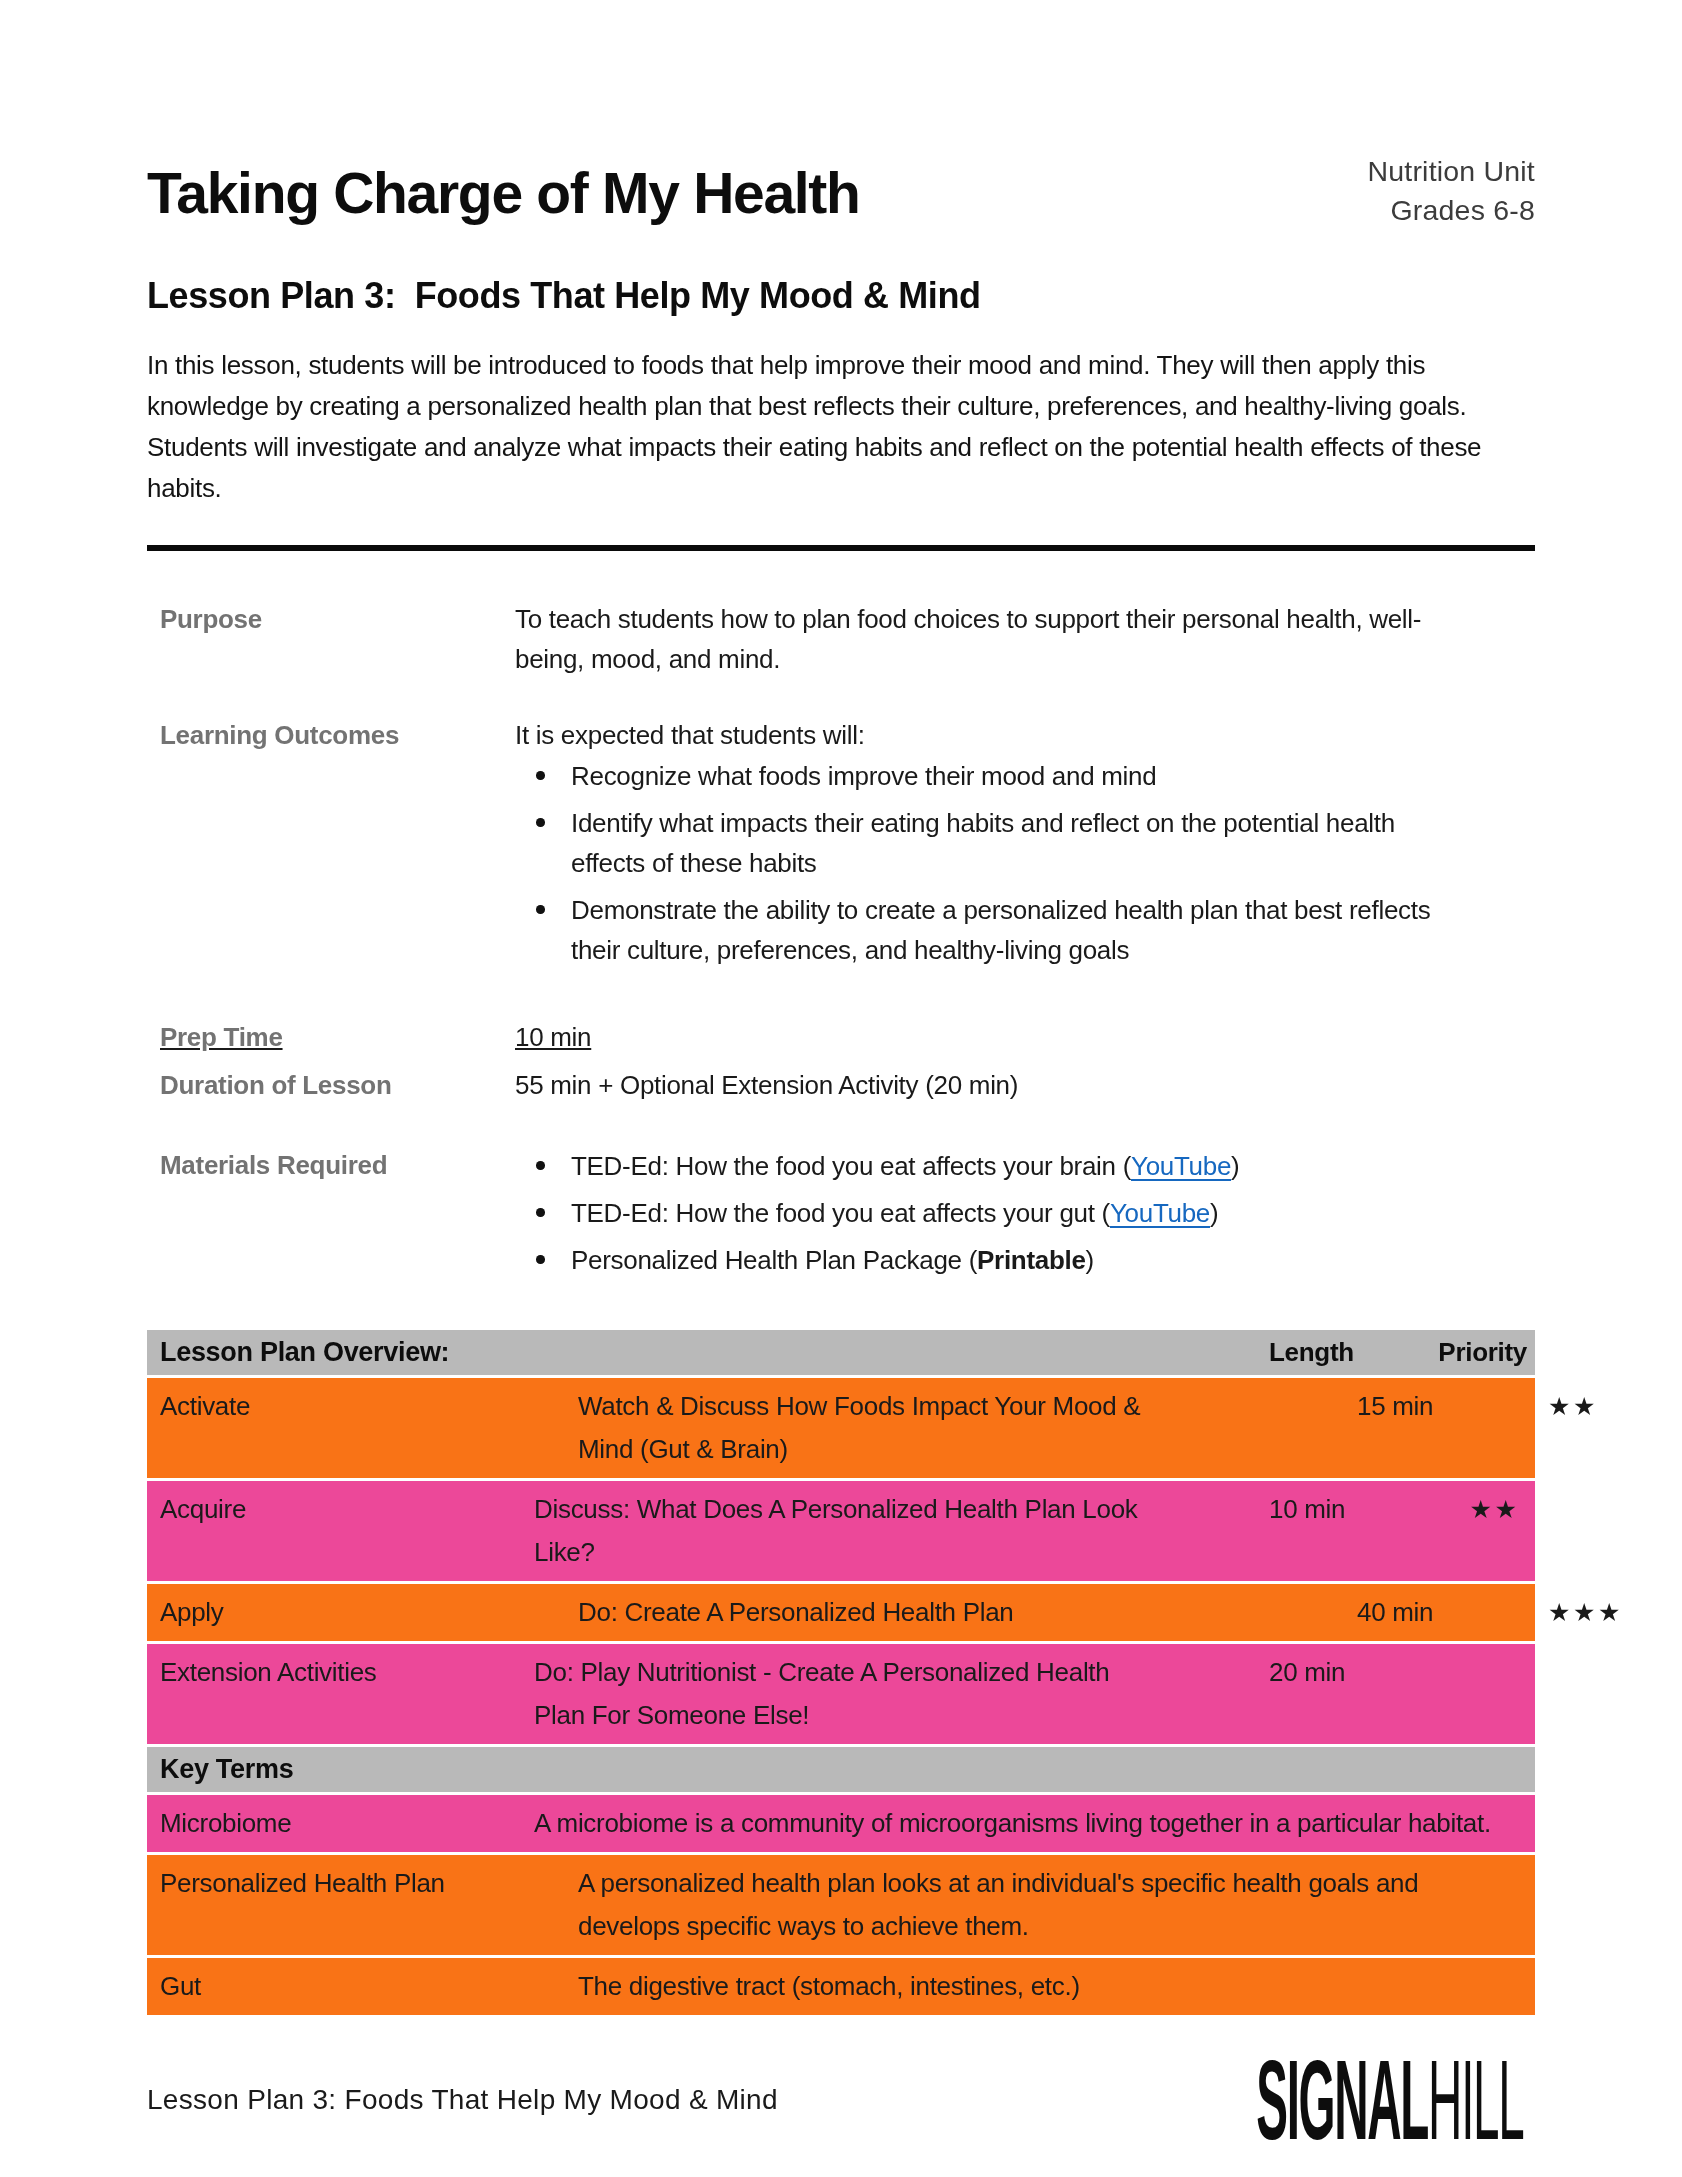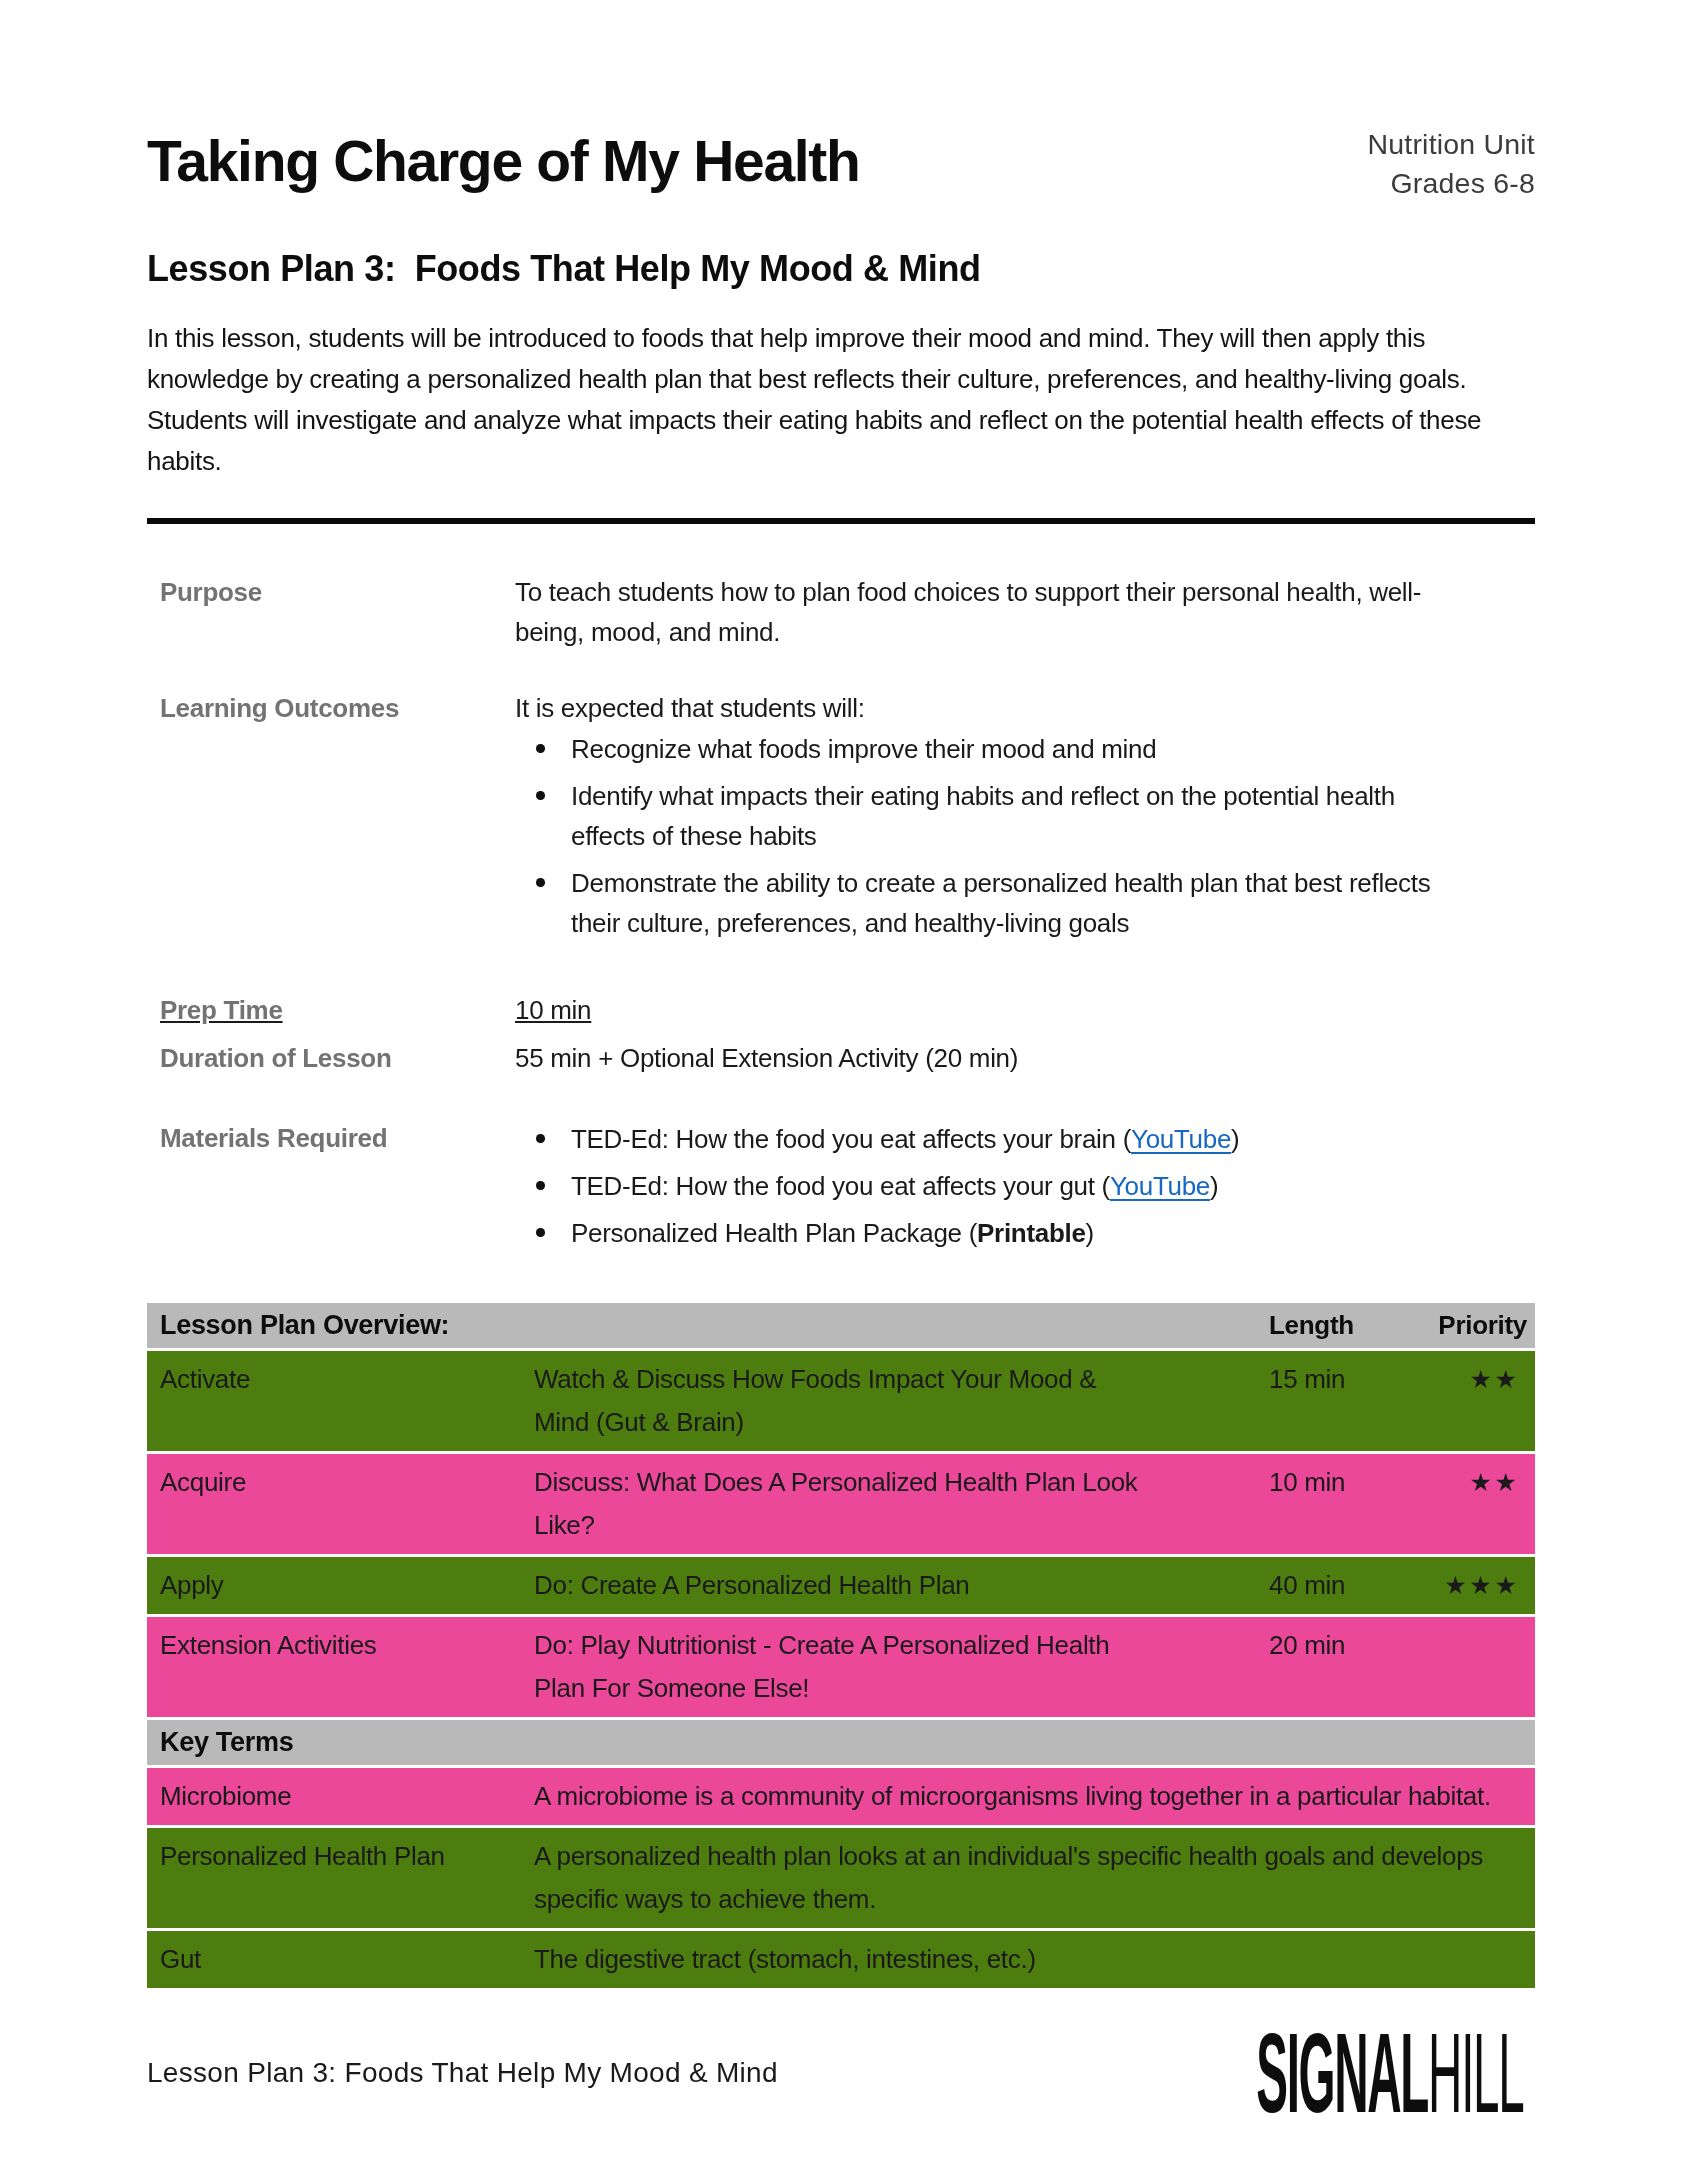--- a/index.html
+++ b/index.html
@@ -8,21 +8,21 @@
 
   .page {
     position:relative;
     width:1683px; height:2177px;
     background:#fff;
     padding:121px 148px 0 147px;
     overflow:hidden;
   }
 
   
-  .topbar { display:flex; justify-content:space-between; align-items:center; }
+  .topbar { display:flex; justify-content:space-between; align-items:flex-end;margin-top:27px; }
   .doc-title {
     font-size:57px; font-weight:800; letter-spacing:-1.3px;
     line-height:1.25; color:#0d0d0d;
   }
   .unit-info {
     text-align:right; font-size:28.5px; line-height:39px;
     color:#3c3c3c; padding-top:3.5px; letter-spacing:0.2px;
   }
 
   
@@ -63,21 +63,21 @@
     background:#b9b9b9; border-bottom:3.5px solid #fff;
     align-items:center; height:48px; font-weight:700; color:#0d0d0d;
   }
   .tbl-head .c1 { grid-column:1 / 3; padding-left:13px; font-size:27px; }
   .tbl-row {
     display:grid; grid-template-columns:387px 735px 147px 1fr;
     border-bottom:3.5px solid #fff; line-height:43px; padding:7px 0;
   }
   .kt-head { grid-template-columns:1fr; }
   .kt-row  { grid-template-columns:387px 1fr; }
-  .row-white { background:#4d7c0f; }
+  .row-white { background:#f97316;gap:44px; }
   .row-gray  { background:#ec4899; }
   .cell-name { padding-left:13px; padding-right:82px; }
   .cell-desc { padding-right:125px; }
   .cell-len  { }
   .cell-pri  { text-align:right; padding-right:15.6px; font-size:25px; letter-spacing:2.6px; white-space:nowrap; }
   .head-len  { }
   .head-pri  { text-align:right; padding-right:8px; }
   .cell-def  { padding-right:17.3px; }
 
   

